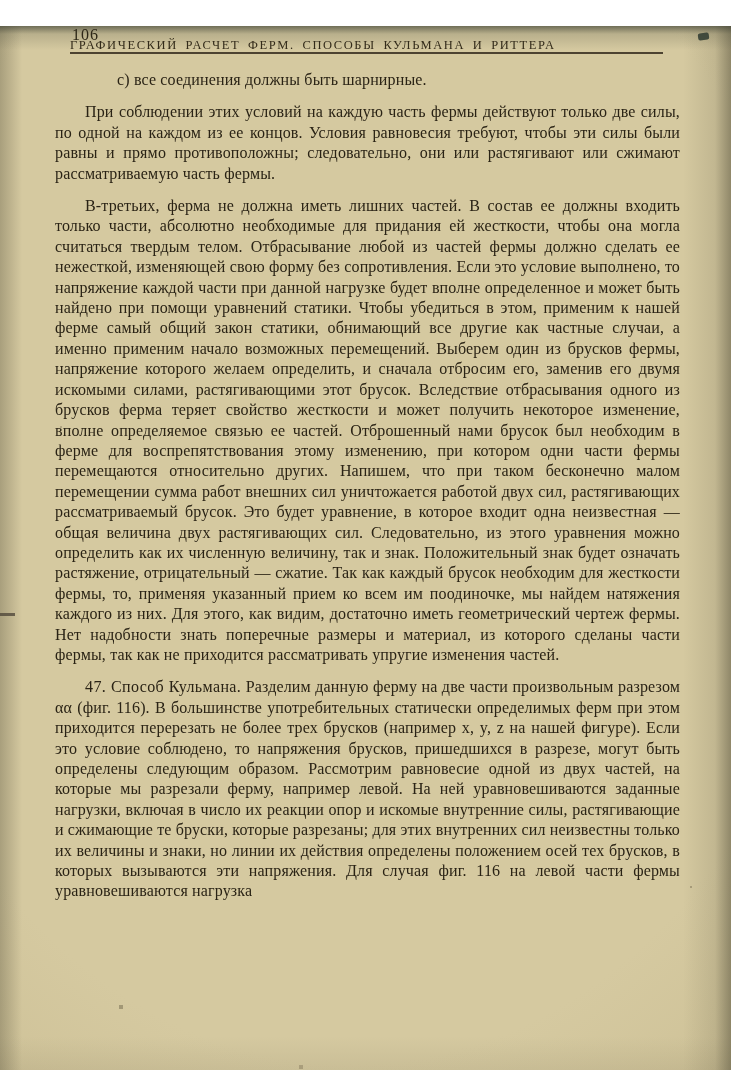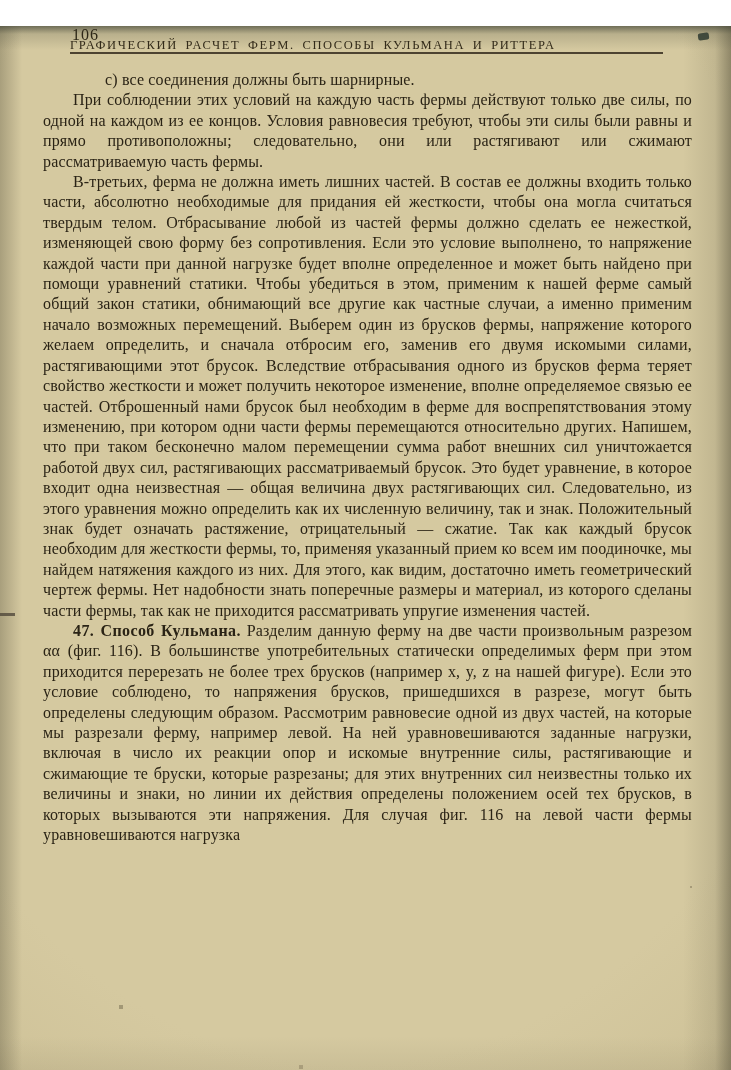--- a/index.html
+++ b/index.html
@@ -48,28 +48,28 @@
     white-space: nowrap;
   }
   .body-text {
     margin: 16px 39px 0 43px;
     font-size: 16px;
     line-height: 20.4px;
     text-align: justify;
     letter-spacing: 0.15px;
   }
   .para {
-    margin: 0;
+    margin: 12px;
     text-indent: 30px;
   }
   .para.indent-lg {
     text-indent: 62px;
   }
   .lead {
-    font-weight: bold;
+    font-weight: normal;
     letter-spacing: 0.4px;
   }
   .ink-mark {
     position: absolute;
     top: 7px;
     right: 22px;
     width: 11px;
     height: 7px;
     background: #2e3a30;
     border-radius: 2px;

